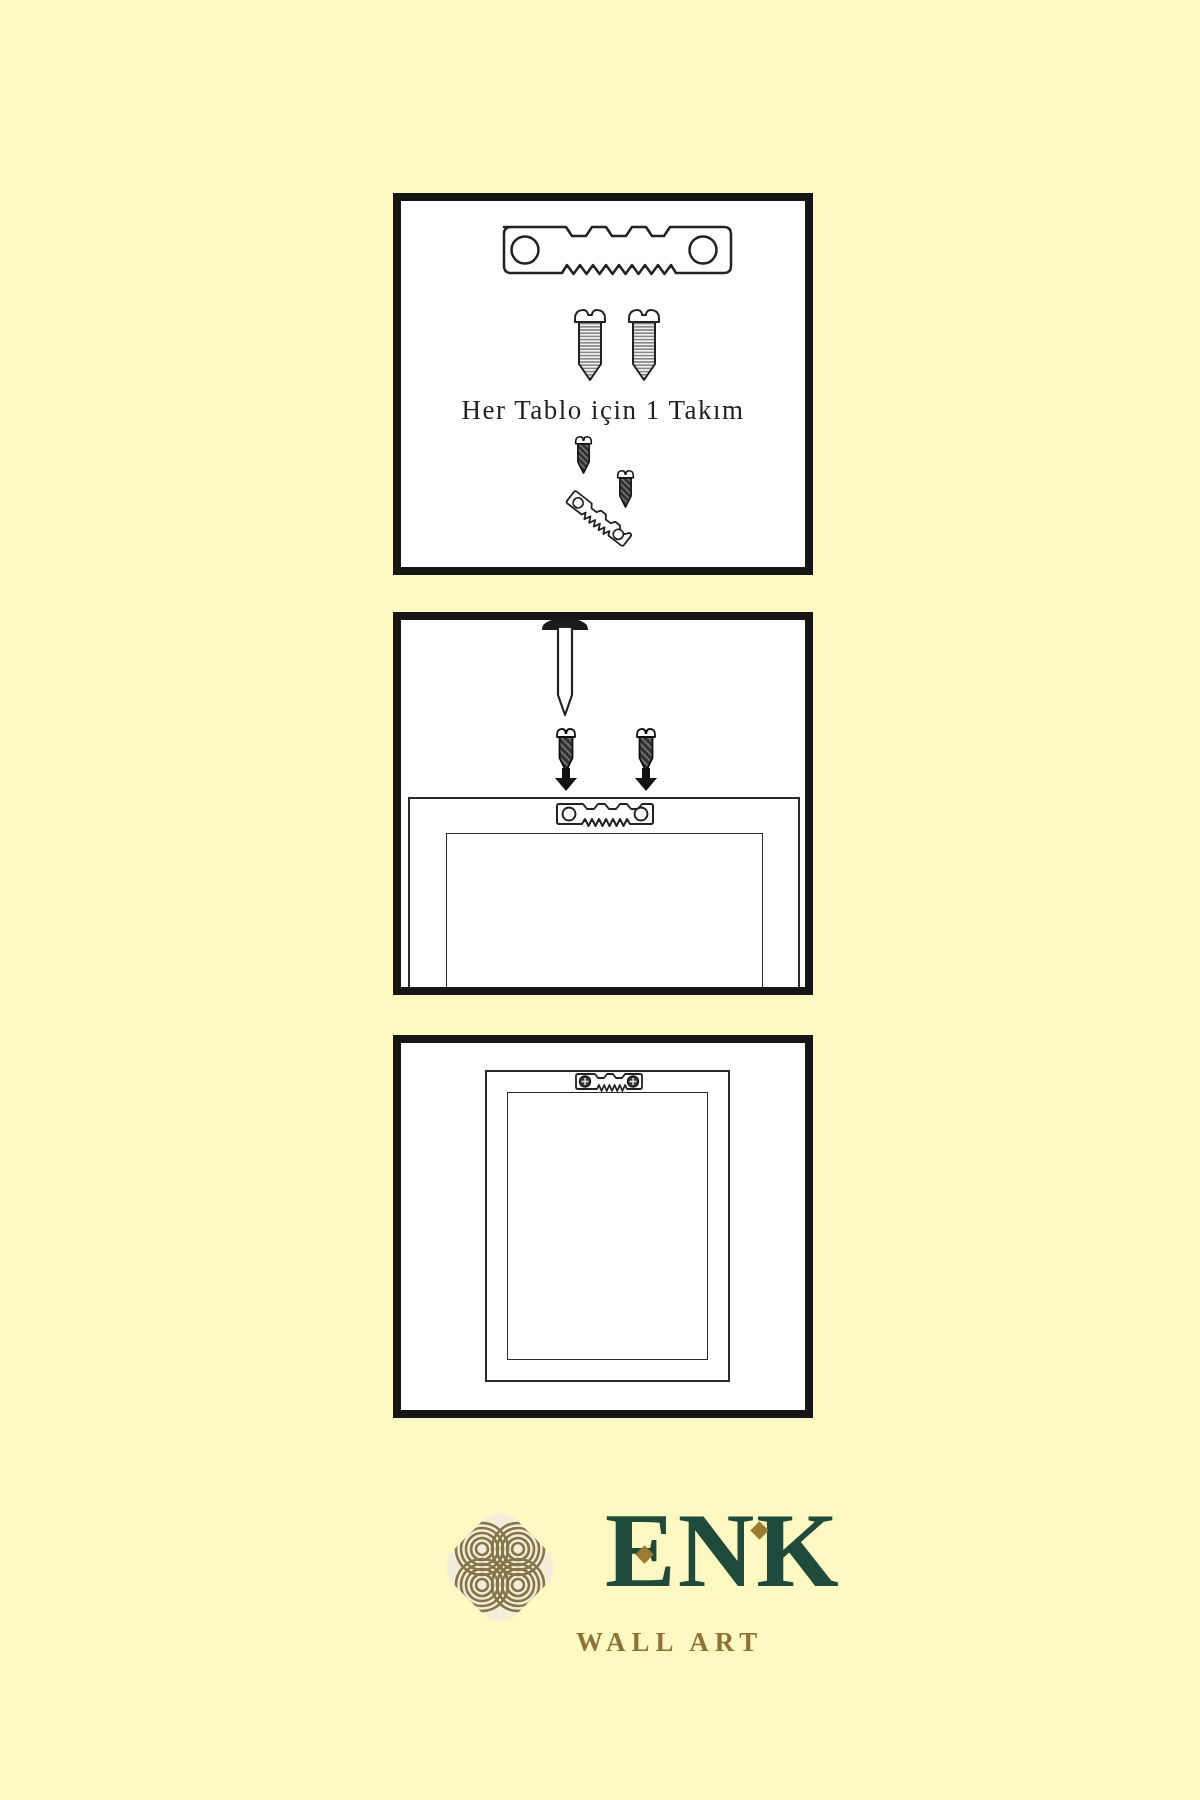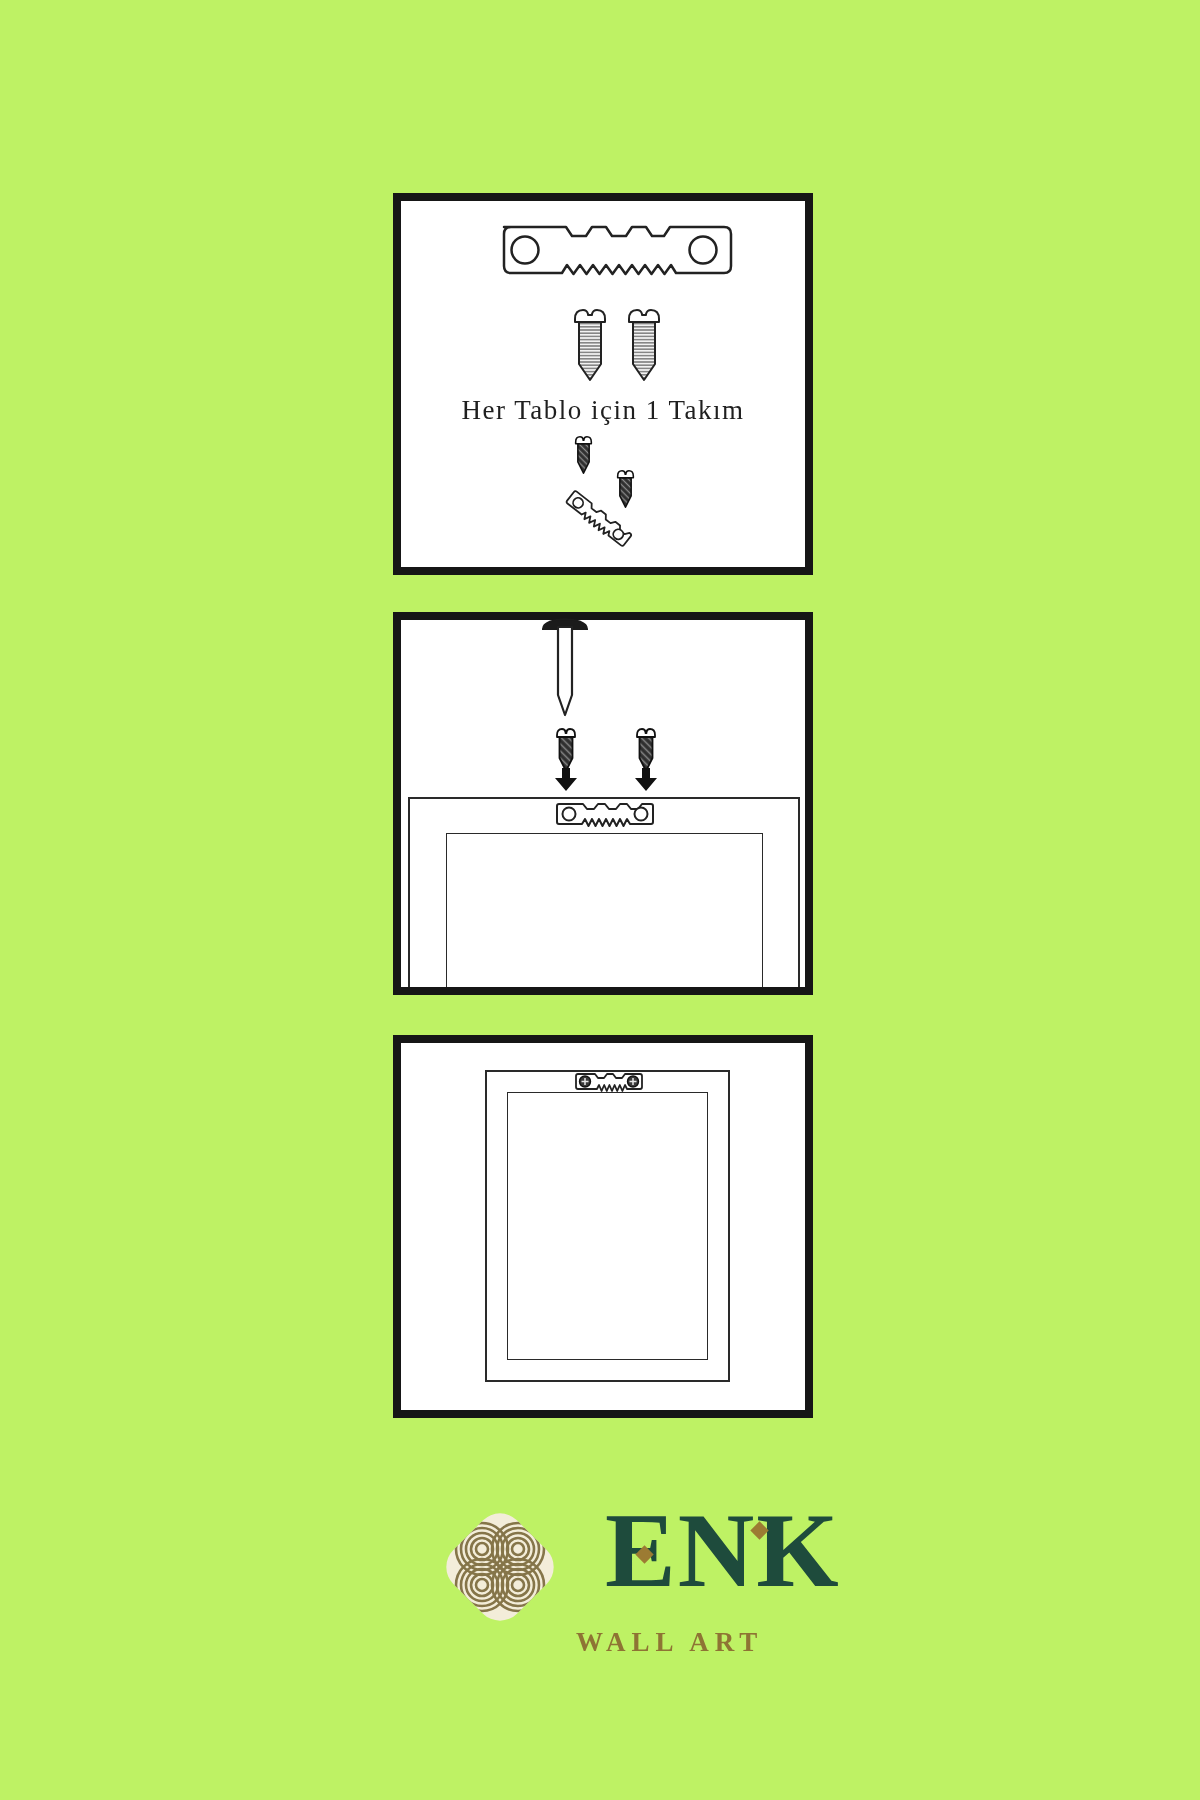--- a/index.html
+++ b/index.html
@@ -1,16 +1,16 @@
 <!DOCTYPE html>
 <html><head>
 <meta charset="utf-8">
 <style>
   html,body{margin:0;padding:0;background:#ffffff;}
-  .page{position:relative;width:1200px;height:1800px;background:#bef264;overflow:hidden;
+  .page{position:relative;width:1200px;height:1800px;background:#fef9c3;overflow:hidden;
         font-family:"Liberation Serif", serif;}
   .panel{position:absolute;left:393px;width:420px;border:8px solid #161616;background:#ffffff;box-sizing:border-box;}
   .panel-1{top:193px;height:382px;}
   .panel-2{top:612px;height:383px;}
   .panel-3{top:1035px;height:383px;}
   .abs{position:absolute;}
   .caption{position:absolute;left:0;top:194px;width:404px;text-align:center;
            font-size:27px;letter-spacing:1.5px;color:#1f1f1f;font-weight:400;}
   .frame-rect{position:absolute;box-sizing:border-box;background:#ffffff;}
   .p2-outer{left:7px;top:177px;width:392px;height:190px;border:2px solid #2a2a2a;border-bottom:0;}

